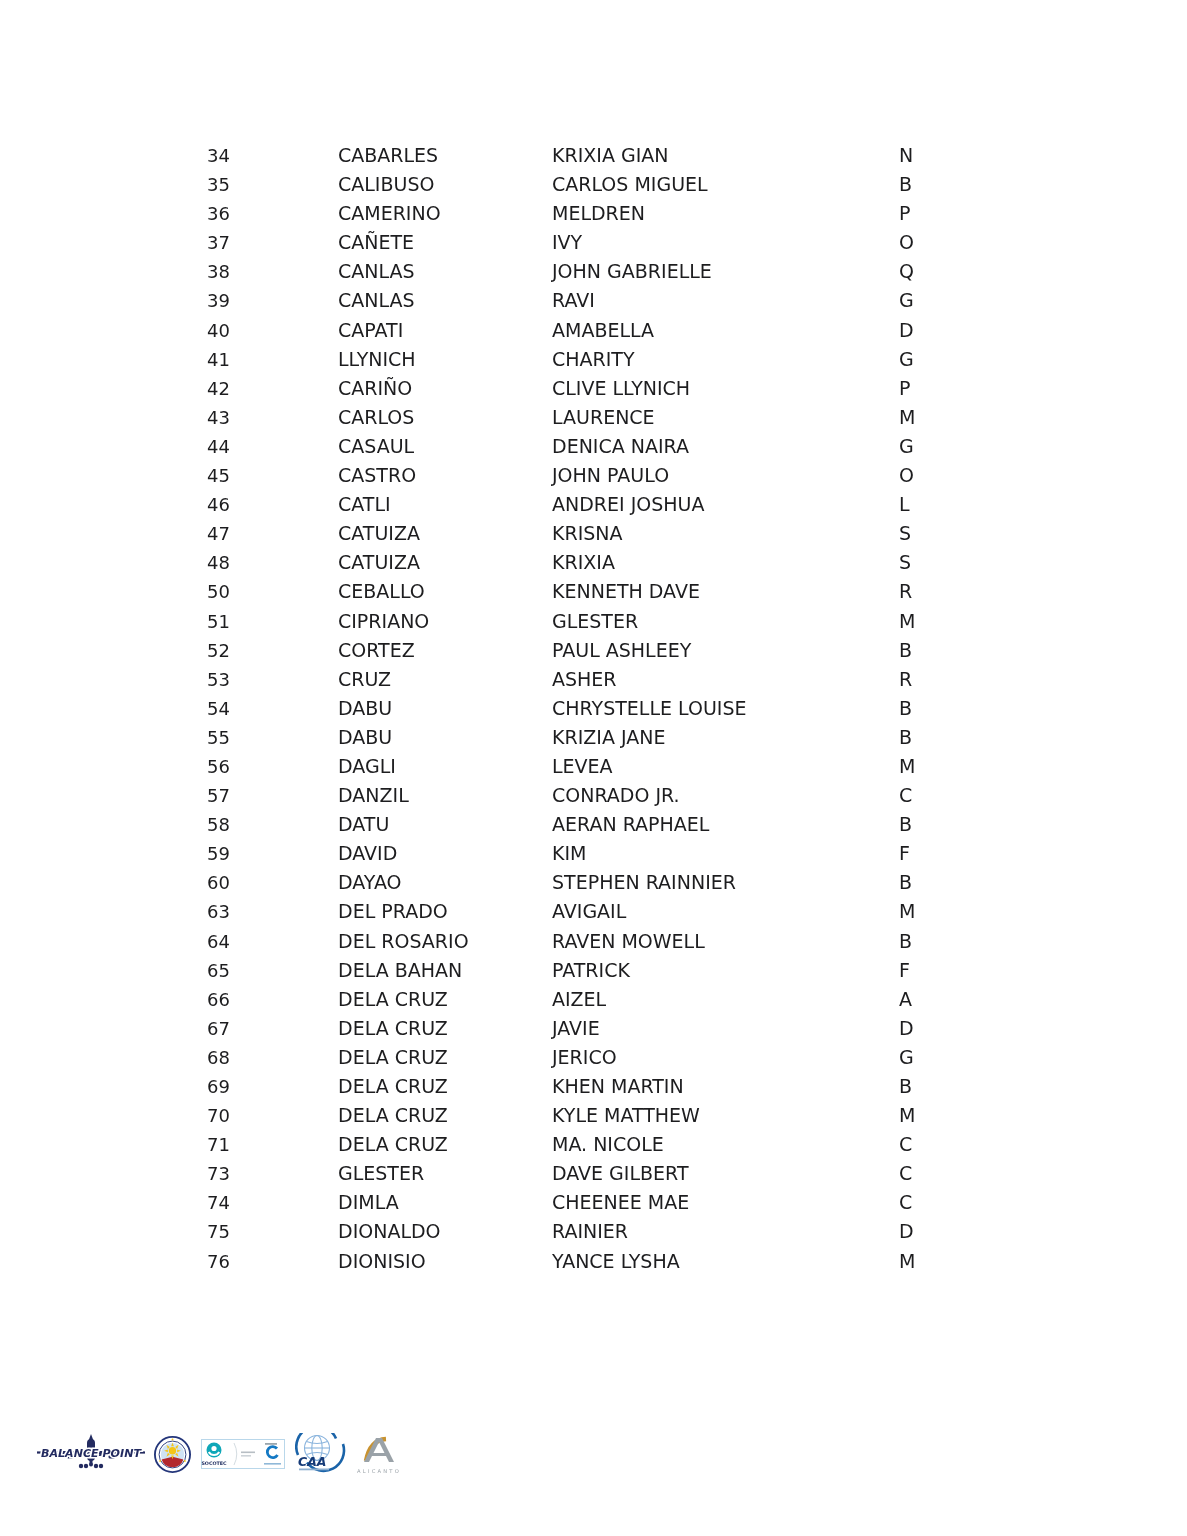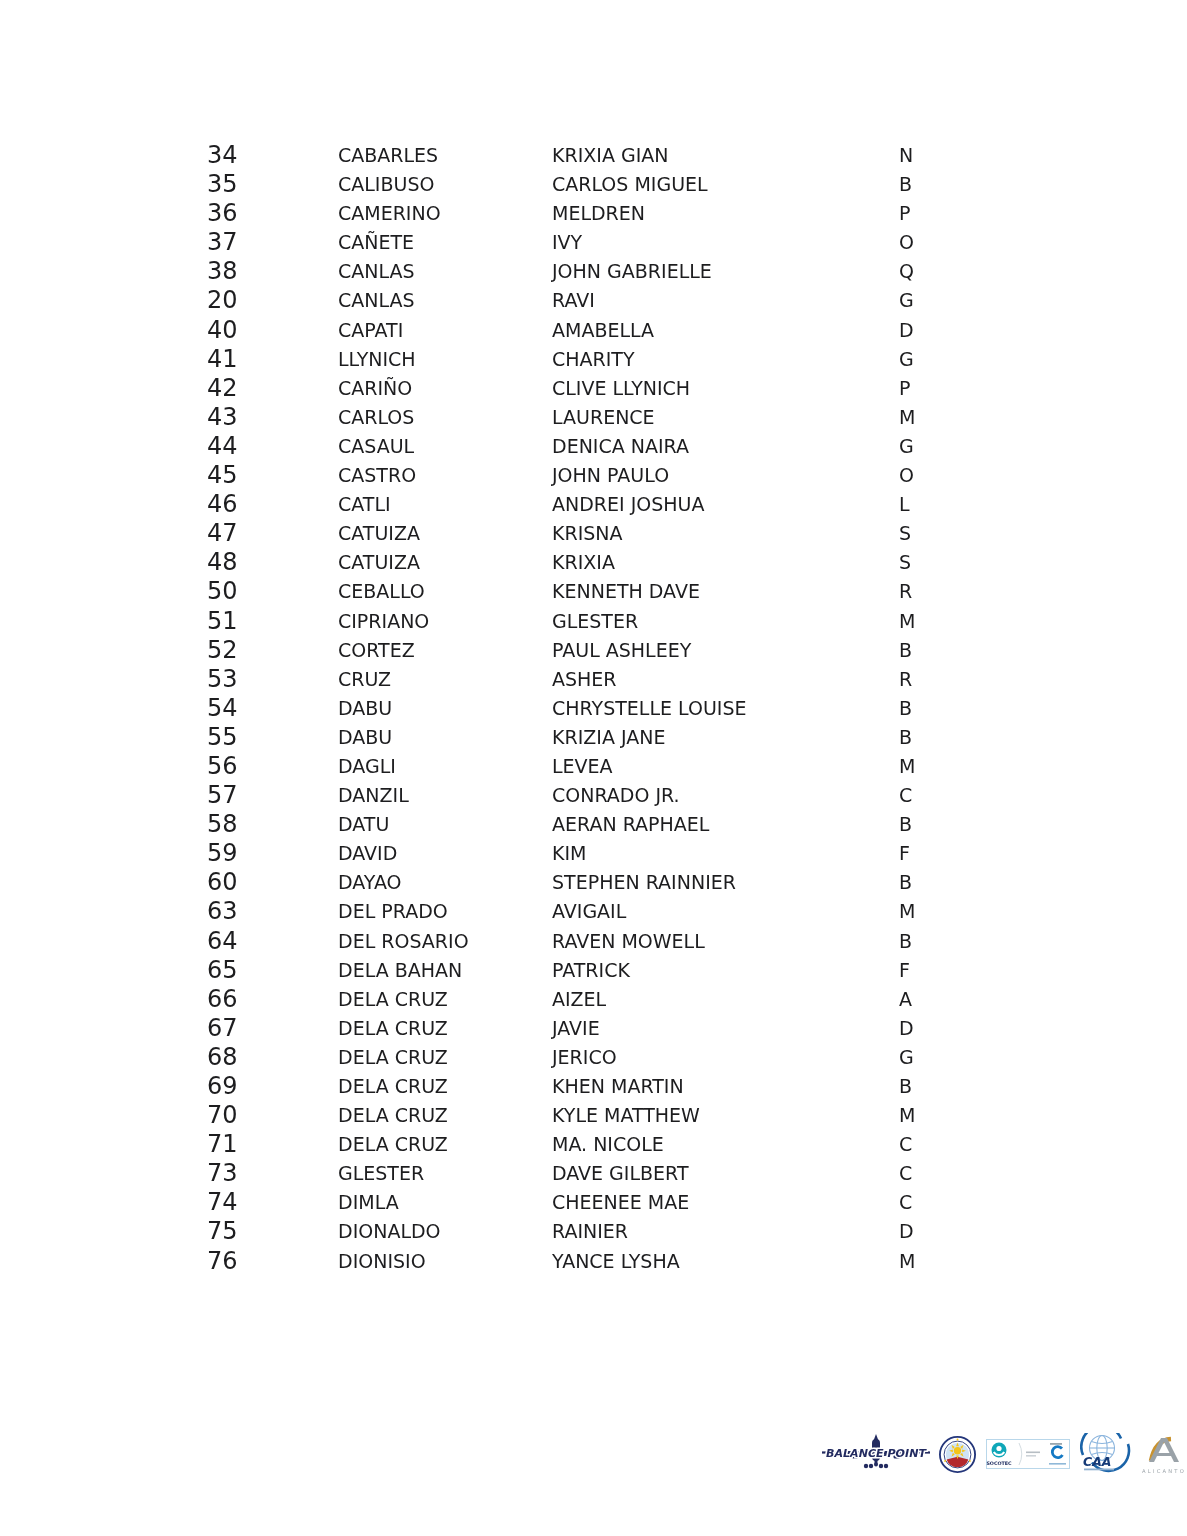--- a/index.html
+++ b/index.html
@@ -8,28 +8,28 @@
   body {
     width:1187px; height:1536px;
     position:relative;
     overflow:hidden;
     font-family:"DejaVu Sans","Liberation Sans",sans-serif;
     color:#1d1d1f;
   }
   .name-list { position:absolute; top:141px; left:0; width:100%; }
   .row { position:relative; height:29.1px; line-height:29.1px; font-size:19px; }
   .cell { position:absolute; white-space:nowrap; top:0; }
-  .c-num { left:207px; font-size:24px; }
+  .c-num { left:207px; font-size:18px; }
   .c-sur { left:290px;margin-left:48px; }
   .c-giv { left:552px; }
   .c-mi  { left:899px; }
   .footer {
     position:absolute; top:1432px; left:0; width:100%;
-    display:flex; justify-content:flex-end; align-items:center;
-    gap:9px; padding-left:58px;
+    display:flex; justify-content:flex-start; align-items:center;
+    gap:9px; padding-left:37px;
   }
   .logo { flex:0 0 auto; display:block; }
 </style>
 </head>
 <body>
 
 <div class="page">
 
   <div class="name-list">
 
@@ -62,21 +62,21 @@
       </div>
 
       <div class="row">
         <span class="cell c-num">38</span>
         <span class="cell c-sur">CANLAS</span>
         <span class="cell c-giv">JOHN GABRIELLE</span>
         <span class="cell c-mi">Q</span>
       </div>
 
       <div class="row">
-        <span class="cell c-num">20</span>
+        <span class="cell c-num">39</span>
         <span class="cell c-sur">CANLAS</span>
         <span class="cell c-giv">RAVI</span>
         <span class="cell c-mi">G</span>
       </div>
 
       <div class="row">
         <span class="cell c-num">40</span>
         <span class="cell c-sur">CAPATI</span>
         <span class="cell c-giv">AMABELLA</span>
         <span class="cell c-mi">D</span>

